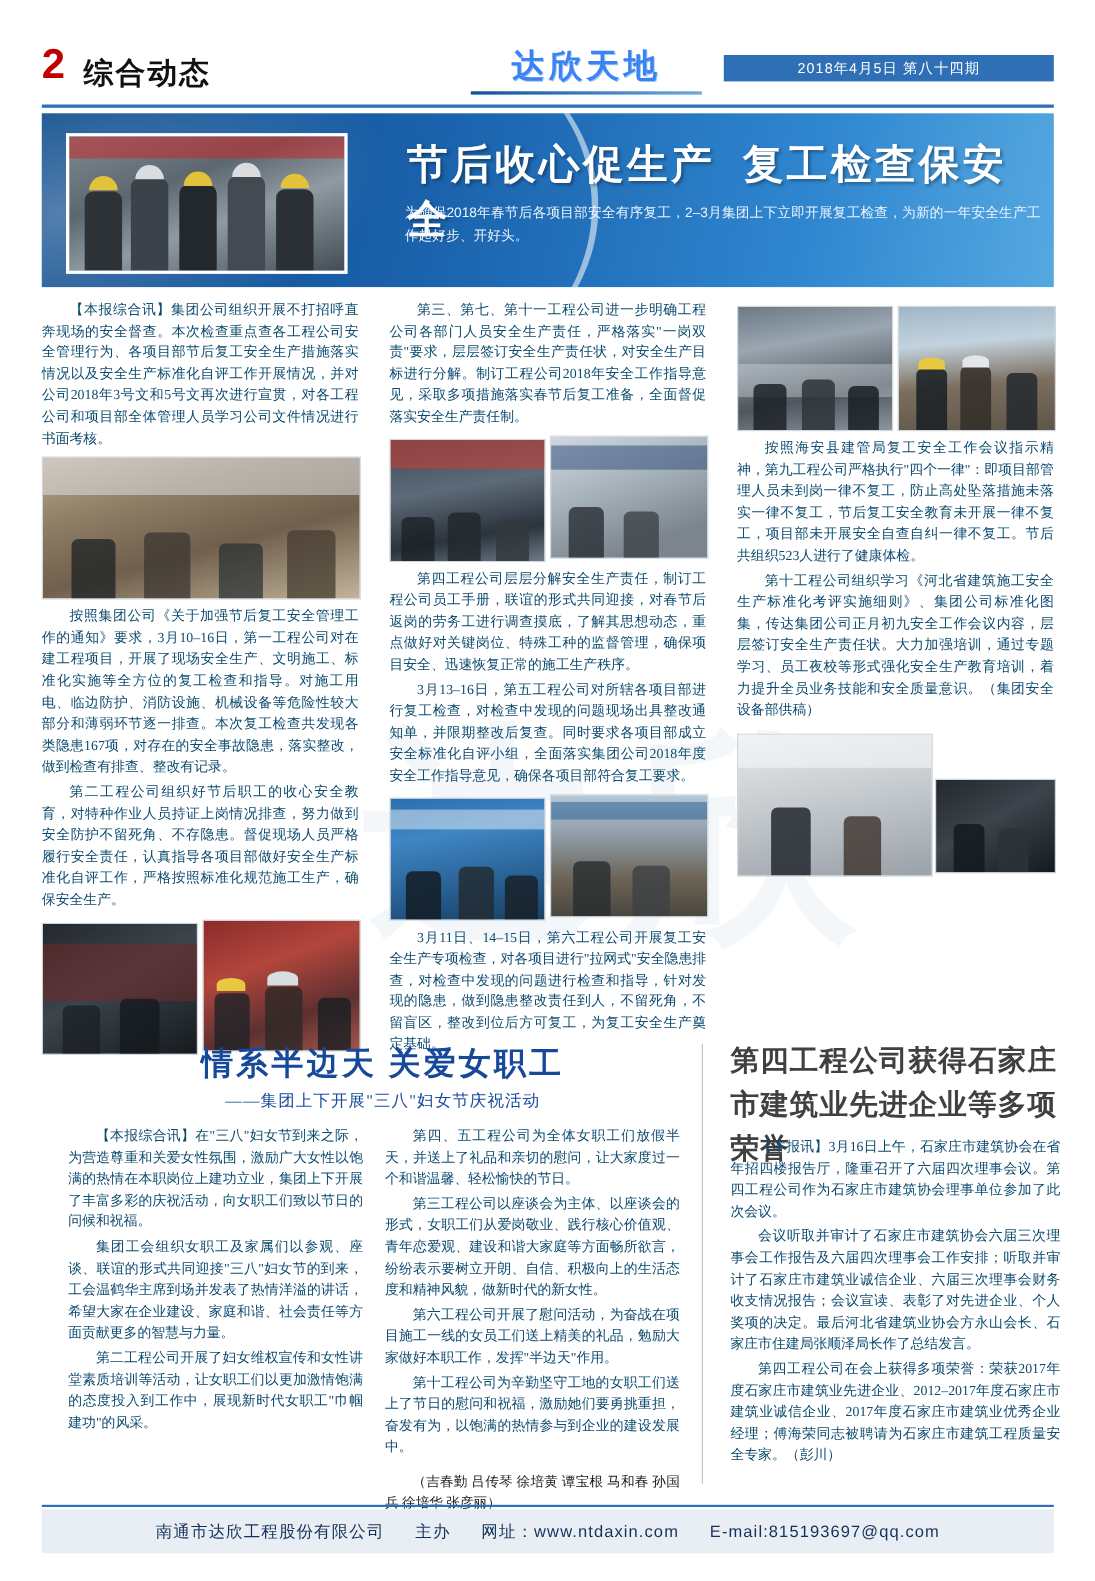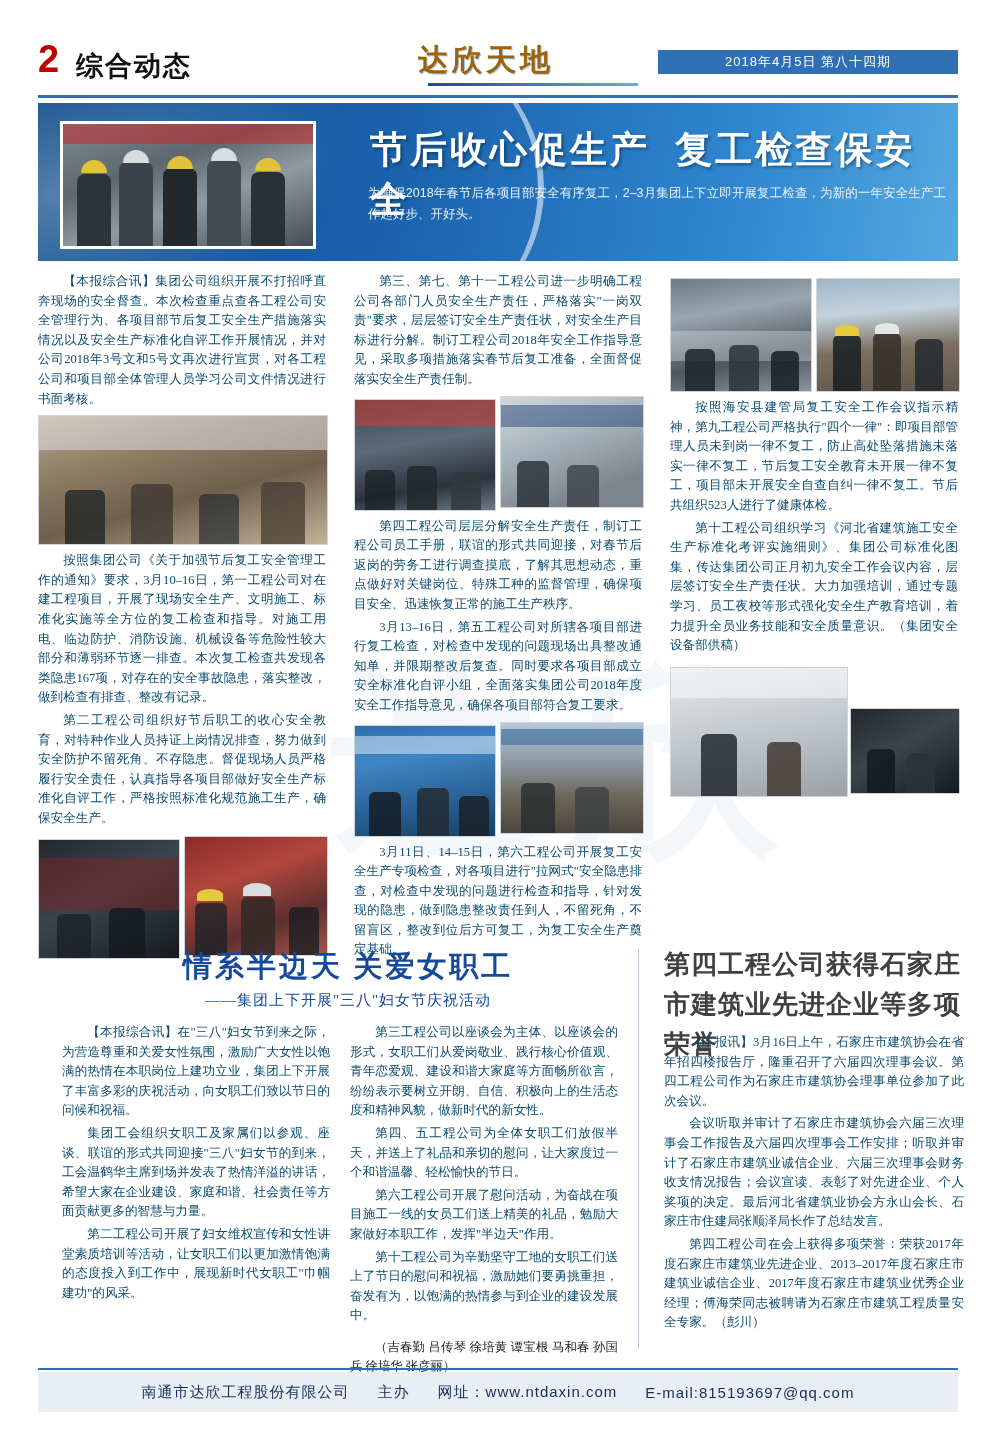--- a/index.html
+++ b/index.html
@@ -17,22 +17,22 @@
   .masthead{position:absolute;left:38px;top:40px;width:920px;height:52px;}
   .page-num{
     position:absolute;left:0;top:0;font-family:"Liberation Sans",sans-serif;
     font-size:38px;font-weight:bold;color:#c00000;line-height:38px;
   }
   .section-name{
     position:absolute;left:38px;top:8px;font-size:27px;font-weight:bold;
     letter-spacing:2px;color:#111;
   }
   .paper-logo{
-    position:absolute;left:380px;top:0px;width:230px;text-align:left;
-    font-size:30px;font-weight:bold;color:#a16207;letter-spacing:4px;
+    position:absolute;left:380px;top:0px;width:230px;text-align:center;
+    font-size:30px;font-weight:bold;color:#3b82f6;letter-spacing:4px;
     font-family:"Liberation Serif",serif;
     text-shadow:1px 1px 0 #9ec6ea;
   }
   .paper-logo .underline{
     display:block;width:210px;height:3px;margin:2px auto 0;
     background:linear-gradient(90deg,#0b4fa0,#6fa8dc);
   }
   .issue-box{
     position:absolute;right:0;top:10px;width:300px;height:24px;
     background:#2f6fb5;color:#fff;font-family:"Liberation Sans",sans-serif;
@@ -271,32 +271,32 @@
     <div class="bl-title">情系半边天  关爱女职工</div>
     <div class="bl-sub">——集团上下开展"三八"妇女节庆祝活动</div>
 
     <div class="bl-col bl-c1">
       <p class="txt">【本报综合讯】在"三八"妇女节到来之际，为营造尊重和关爱女性氛围，激励广大女性以饱满的热情在本职岗位上建功立业，集团上下开展了丰富多彩的庆祝活动，向女职工们致以节日的问候和祝福。</p>
       <p class="txt">集团工会组织女职工及家属们以参观、座谈、联谊的形式共同迎接"三八"妇女节的到来，工会温鹤华主席到场并发表了热情洋溢的讲话，希望大家在企业建设、家庭和谐、社会责任等方面贡献更多的智慧与力量。</p>
       <p class="txt">第二工程公司开展了妇女维权宣传和女性讲堂素质培训等活动，让女职工们以更加激情饱满的态度投入到工作中，展现新时代女职工"巾帼建功"的风采。</p>
     </div>
 
     <div class="bl-col bl-c2">
+      <p class="txt">第四、五工程公司为全体女职工们放假半天，并送上了礼品和亲切的慰问，让大家度过一个和谐温馨、轻松愉快的节日。</p>
       <p class="txt">第三工程公司以座谈会为主体、以座谈会的形式，女职工们从爱岗敬业、践行核心价值观、青年恋爱观、建设和谐大家庭等方面畅所欲言，纷纷表示要树立开朗、自信、积极向上的生活态度和精神风貌，做新时代的新女性。</p>
-      <p class="txt">第四、五工程公司为全体女职工们放假半天，并送上了礼品和亲切的慰问，让大家度过一个和谐温馨、轻松愉快的节日。</p>
       <p class="txt">第六工程公司开展了慰问活动，为奋战在项目施工一线的女员工们送上精美的礼品，勉励大家做好本职工作，发挥"半边天"作用。</p>
       <p class="txt">第十工程公司为辛勤坚守工地的女职工们送上了节日的慰问和祝福，激励她们要勇挑重担，奋发有为，以饱满的热情参与到企业的建设发展中。</p>
       <p class="credit">（吉春勤 吕传琴 徐培黄 谭宝根 马和春 孙国兵 徐培华 张彦丽）</p>
     </div>
 
     <div class="br-title">第四工程公司获得石家庄市建筑业先进企业等多项荣誉</div>
     <div class="br-body">
       <p class="txt">【本报讯】3月16日上午，石家庄市建筑协会在省年招四楼报告厅，隆重召开了六届四次理事会议。第四工程公司作为石家庄市建筑协会理事单位参加了此次会议。</p>
       <p class="txt">会议听取并审计了石家庄市建筑协会六届三次理事会工作报告及六届四次理事会工作安排；听取并审计了石家庄市建筑业诚信企业、六届三次理事会财务收支情况报告；会议宣读、表彰了对先进企业、个人奖项的决定。最后河北省建筑业协会方永山会长、石家庄市住建局张顺泽局长作了总结发言。</p>
-      <p class="txt">第四工程公司在会上获得多项荣誉：荣获2017年度石家庄市建筑业先进企业、2013–2017年度石家庄市建筑业诚信企业、2017年度石家庄市建筑业优秀企业经理；傅海荣同志被聘请为石家庄市建筑工程质量安全专家。（彭川）</p>
+      <p class="txt">第四工程公司在会上获得多项荣誉：荣获2017年度石家庄市建筑业先进企业、2012–2017年度石家庄市建筑业诚信企业、2017年度石家庄市建筑业优秀企业经理；傅海荣同志被聘请为石家庄市建筑工程质量安全专家。（彭川）</p>
     </div>
   </div>
 
   <div class="rule-bot"></div>
   <div class="footer">
     <span>南通市达欣工程股份有限公司</span>
     <span>主办</span>
     <span>网址：www.ntdaxin.com</span>
     <span>E-mail:815193697@qq.com</span>
   </div>

